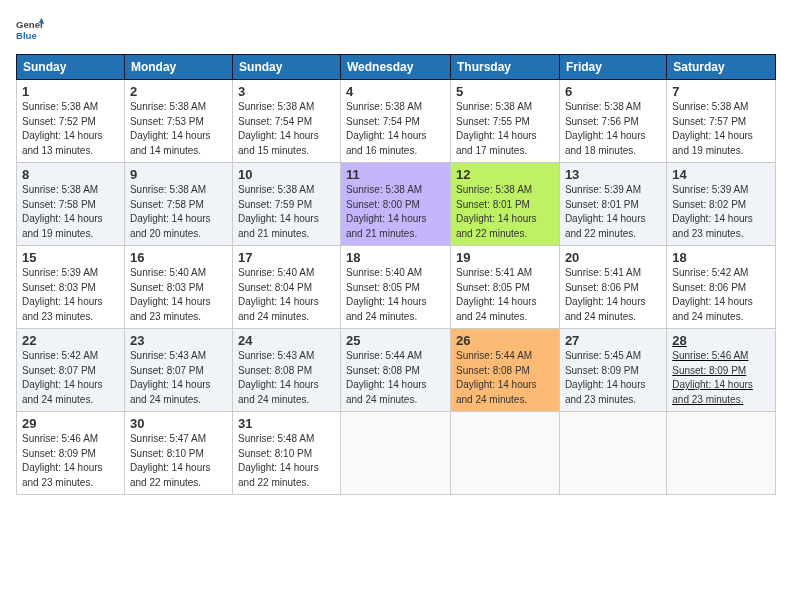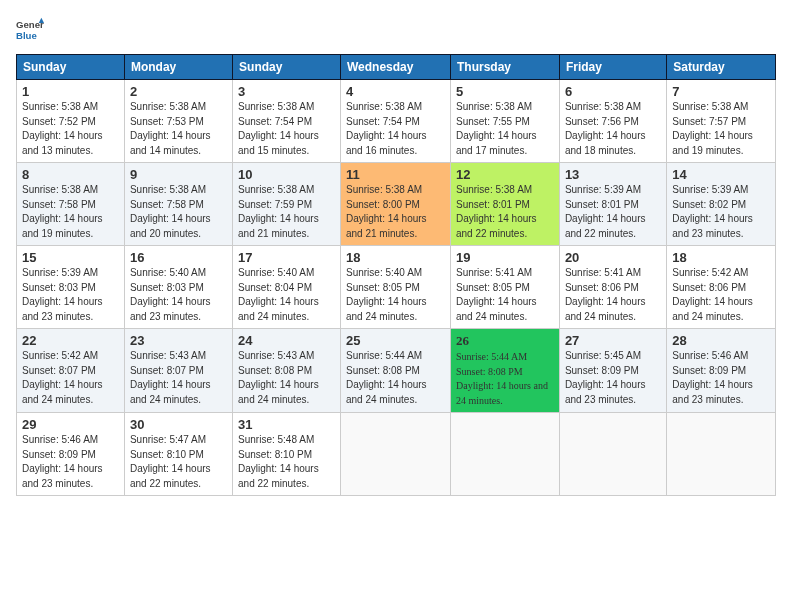--- a/index.html
+++ b/index.html
@@ -147,21 +147,21 @@
 <div class="day-info">Sunrise: 5:38 AM<br>Sunset: 7:58 PM<br>Daylight: 14 hours and 19 minutes.</div>
         </td>
         <td style="background: rgb(240, 244, 248);">
           <span class="day-number">9</span>
 <div class="day-info">Sunrise: 5:38 AM<br>Sunset: 7:58 PM<br>Daylight: 14 hours and 20 minutes.</div>
         </td>
         <td style="background: rgb(240, 244, 248);">
           <span class="day-number">10</span>
 <div class="day-info">Sunrise: 5:38 AM<br>Sunset: 7:59 PM<br>Daylight: 14 hours and 21 minutes.</div>
         </td>
-        <td style="background: #fdba74;">
+        <td style="background: #c4b5fd;">
           <span class="day-number">11</span>
 <div class="day-info">Sunrise: 5:38 AM<br>Sunset: 8:00 PM<br>Daylight: 14 hours and 21 minutes.</div>
         </td>
         <td style="background: #bef264;">
           <span class="day-number">12</span>
 <div class="day-info">Sunrise: 5:38 AM<br>Sunset: 8:01 PM<br>Daylight: 14 hours and 22 minutes.</div>
         </td>
         <td style="background: rgb(240, 244, 248);">
           <span class="day-number">13</span>
 <div class="day-info">Sunrise: 5:39 AM<br>Sunset: 8:01 PM<br>Daylight: 14 hours and 22 minutes.</div>
@@ -211,29 +211,29 @@
 <div class="day-info">Sunrise: 5:43 AM<br>Sunset: 8:07 PM<br>Daylight: 14 hours and 24 minutes.</div>
         </td>
         <td style="background: rgb(240, 244, 248);">
           <span class="day-number">24</span>
 <div class="day-info">Sunrise: 5:43 AM<br>Sunset: 8:08 PM<br>Daylight: 14 hours and 24 minutes.</div>
         </td>
         <td style="background: rgb(240, 244, 248); margin-left: 24px;">
           <span class="day-number">25</span>
 <div class="day-info">Sunrise: 5:44 AM<br>Sunset: 8:08 PM<br>Daylight: 14 hours and 24 minutes.</div>
         </td>
-        <td style="background: #22c55e; font-family: Liberation Serif, serif;">
+        <td style="background: #fdba74;">
           <span class="day-number">26</span>
 <div class="day-info">Sunrise: 5:44 AM<br>Sunset: 8:08 PM<br>Daylight: 14 hours and 24 minutes.</div>
         </td>
         <td style="background: rgb(240, 244, 248);">
           <span class="day-number">27</span>
 <div class="day-info">Sunrise: 5:45 AM<br>Sunset: 8:09 PM<br>Daylight: 14 hours and 23 minutes.</div>
         </td>
-        <td style="background: rgb(240, 244, 248);">
+        <td style="background: rgb(240, 244, 248); text-decoration: underline;">
           <span class="day-number">28</span>
 <div class="day-info">Sunrise: 5:46 AM<br>Sunset: 8:09 PM<br>Daylight: 14 hours and 23 minutes.</div>
         </td>
       </tr>
       <tr>
         <td>
           <span class="day-number">29</span>
 <div class="day-info">Sunrise: 5:46 AM<br>Sunset: 8:09 PM<br>Daylight: 14 hours and 23 minutes.</div>
         </td>
         <td>

